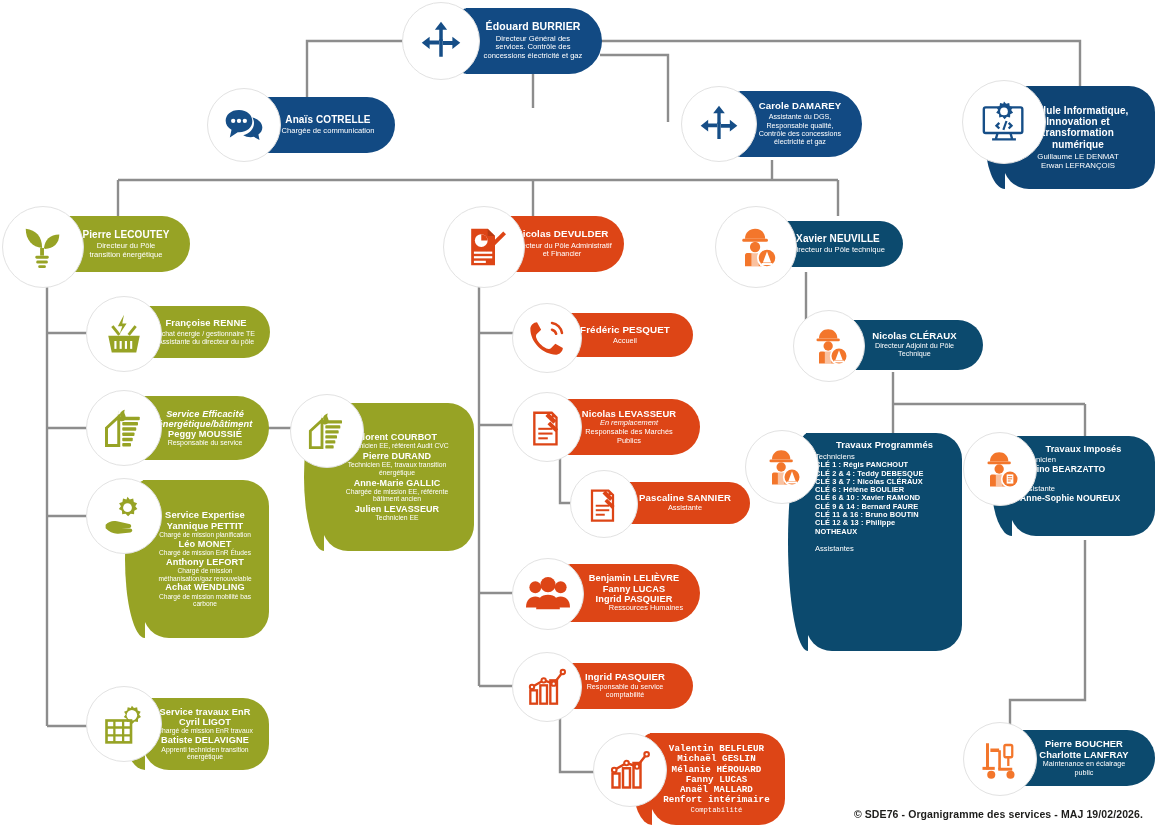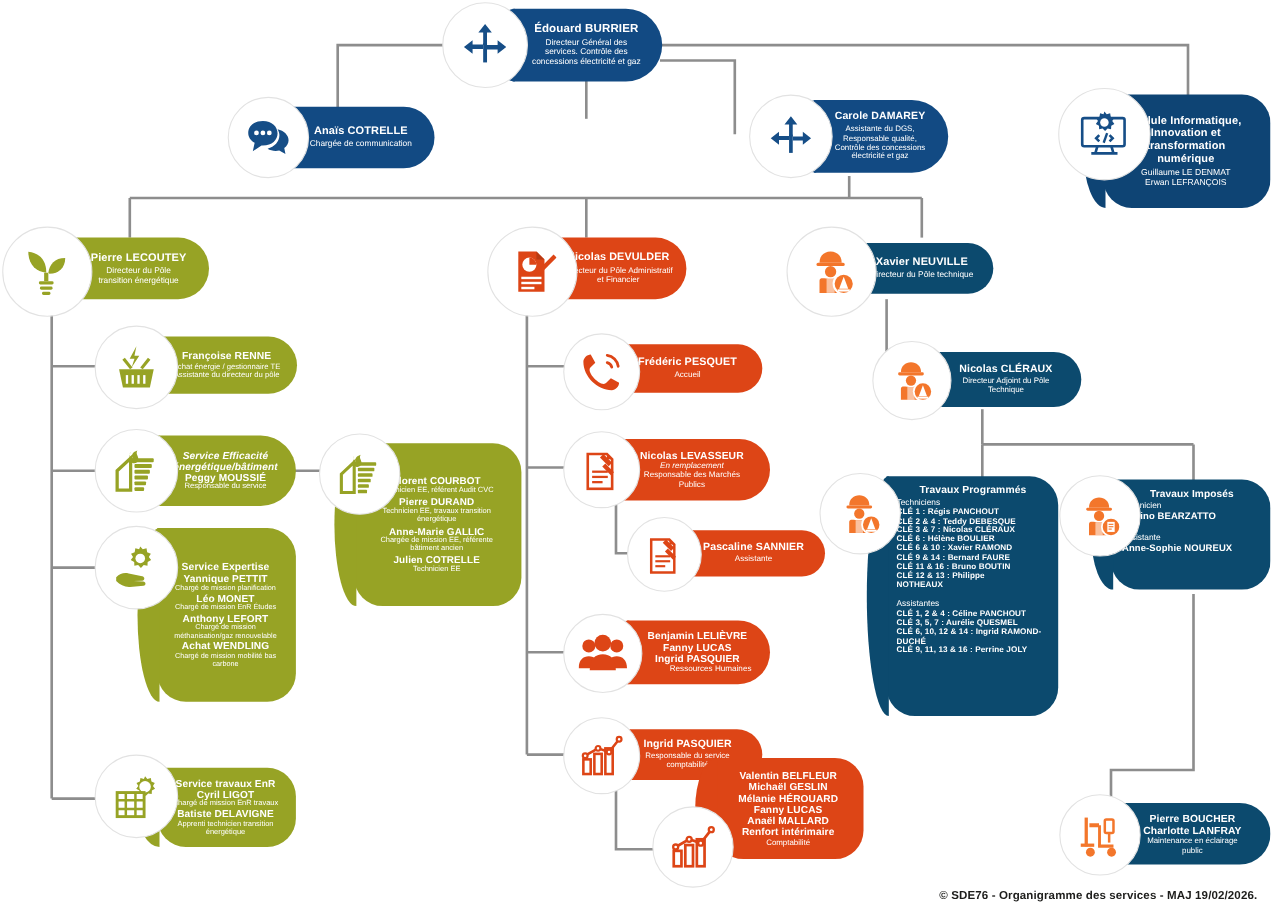--- a/index.html
+++ b/index.html
@@ -368,21 +368,21 @@
         </div>
       </div>
       <div style="margin-top:1px;">
         <div class="nm" style="font-size:9px;">Anne-Marie GALLIC</div>
         <div class="rl" style="font-size:6.8px;">
           <span class="list-line">Chargée de mission EE, référente</span>
           <span class="list-line">bâtiment ancien</span>
         </div>
       </div>
       <div style="margin-top:1px;">
-        <div class="nm" style="font-size:9px;">Julien COTRELLE</div>
+        <div class="nm" style="font-size:9px;">Julien LEVASSEUR</div>
         <div class="rl" style="font-size:6.8px;">
             <span class="list-line">Technicien EE</span>
           </div>
       </div>
     </div>
   </div>
 
   <div class="node">
     <div class="bubble" style="left:86px; top:478px; width:76px; height:76px;">
       <svg width="42" height="42" viewBox="0 0 48 48">
@@ -574,21 +574,21 @@
           <path d="M6 22 L20 14 L32 18 L43 4"></path>
         </g>
         <g fill="#ffffff" stroke="#dd4516" stroke-width="2.4">
           <circle cx="6" cy="22" r="2.6"></circle>
           <circle cx="20" cy="14" r="2.6"></circle>
           <circle cx="32" cy="18" r="2.6"></circle>
           <circle cx="43" cy="4" r="2.6"></circle>
         </g>
       </svg>
     </div>
-    <div class="card c-red left-tail boxy" style="left:650px; top:689px; width:135px; height:92px;">
+    <div class="card c-red left-tail boxy" style="left:650px; top:733px; width:135px; height:92px;font-family:Liberation Mono, monospace;">
       <div class="nm" style="font-size:9.2px;">
         <span class="list-line">Valentin BELFLEUR</span>
         <span class="list-line">Michaël GESLIN</span>
         <span class="list-line">Mélanie HÉROUARD</span>
         <span class="list-line">Fanny LUCAS</span>
         <span class="list-line">Anaël MALLARD</span>
         <span class="list-line">Renfort intérimaire</span>
       </div>
       <div class="rl" style="font-size:7.2px;">Comptabilité</div>
     </div>
@@ -643,27 +643,20 @@
         <span class="list-line">CLÉ 2 &amp; 4 : Teddy DEBESQUE</span>
         <span class="list-line">CLÉ 3 &amp; 7 : Nicolas CLÉRAUX</span>
         <span class="list-line">CLÉ 6 : Hélène BOULIER</span>
         <span class="list-line">CLÉ 6 &amp; 10 : Xavier RAMOND</span>
         <span class="list-line">CLÉ 9 &amp; 14 : Bernard FAURE</span>
         <span class="list-line">CLÉ 11 &amp; 16 : Bruno BOUTIN</span>
         <span class="list-line">CLÉ 12 &amp; 13 : Philippe</span>
         <span class="list-line">NOTHEAUX</span>
       </div>
       <div class="rl" style="font-size:7.6px; margin-top:9px;">Assistantes</div>
-      <div class="nm" style="font-size:7.4px;">
-        <span class="list-line">CLÉ 1, 2 &amp; 4 : Céline  PANCHOUT</span>
-        <span class="list-line">CLÉ 3, 5, 7 : Aurélie QUESMEL</span>
-        <span class="list-line">CLÉ 6, 10, 12 &amp; 14  : Ingrid RAMOND-</span>
-        <span class="list-line">DUCHÉ</span>
-        <span class="list-line">CLÉ 9, 11, 13 &amp; 16 : Perrine JOLY</span>
-      </div>
     </div>
   </div>
 
   <div class="node">
     <div class="bubble" style="left:963px; top:432px; width:74px; height:74px;">
       <svg width="40" height="40" viewBox="0 0 48 48">
         <g fill="#f3762b">
           <path d="M12 15 C12 8 17 4 23 4 C29 4 34 8 34 15 z"></path>
           <rect x="9" y="15" width="28" height="3.4" rx="1.6"></rect>
           <circle cx="23" cy="24" r="5.6"></circle>

